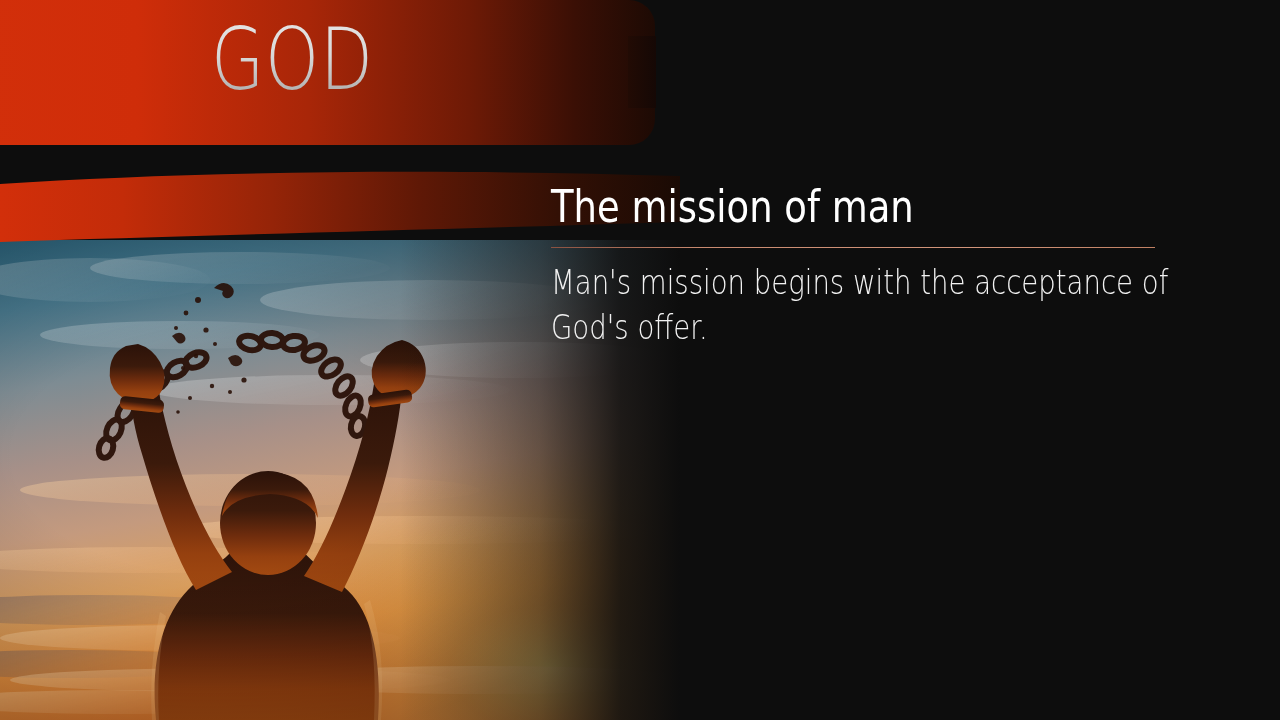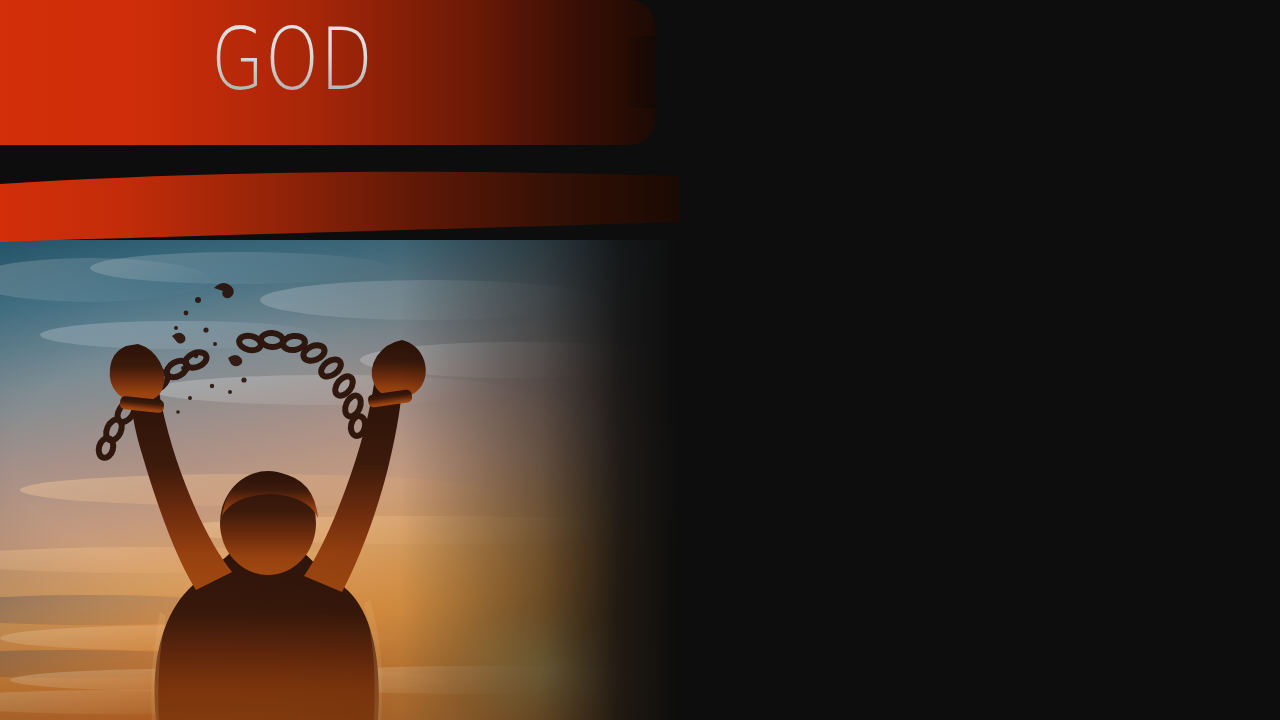--- a/index.html
+++ b/index.html
@@ -305,14 +305,19 @@
           <stop offset="40%" stop-color="#952408"></stop>
           <stop offset="62%" stop-color="#5e1806"></stop>
           <stop offset="82%" stop-color="#331005"></stop>
           <stop offset="100%" stop-color="#1a0a04"></stop>
         </linearGradient>
       </defs>
       <path d="M0 14 C 180 2, 420 -2, 680 6 L680 52 C 420 60, 180 66, 0 72 Z" fill="url(#ribbonGrad)"></path>
     </svg>
   </div>
 
+  <div class="textblock">
+    <div class="heading">The mission of man</div>
+    <div class="divider"></div>
+    <div class="body-text">Man's mission begins with the acceptance of God's offer.</div>
+  </div>
 
 </div>
 
 </body></html>

